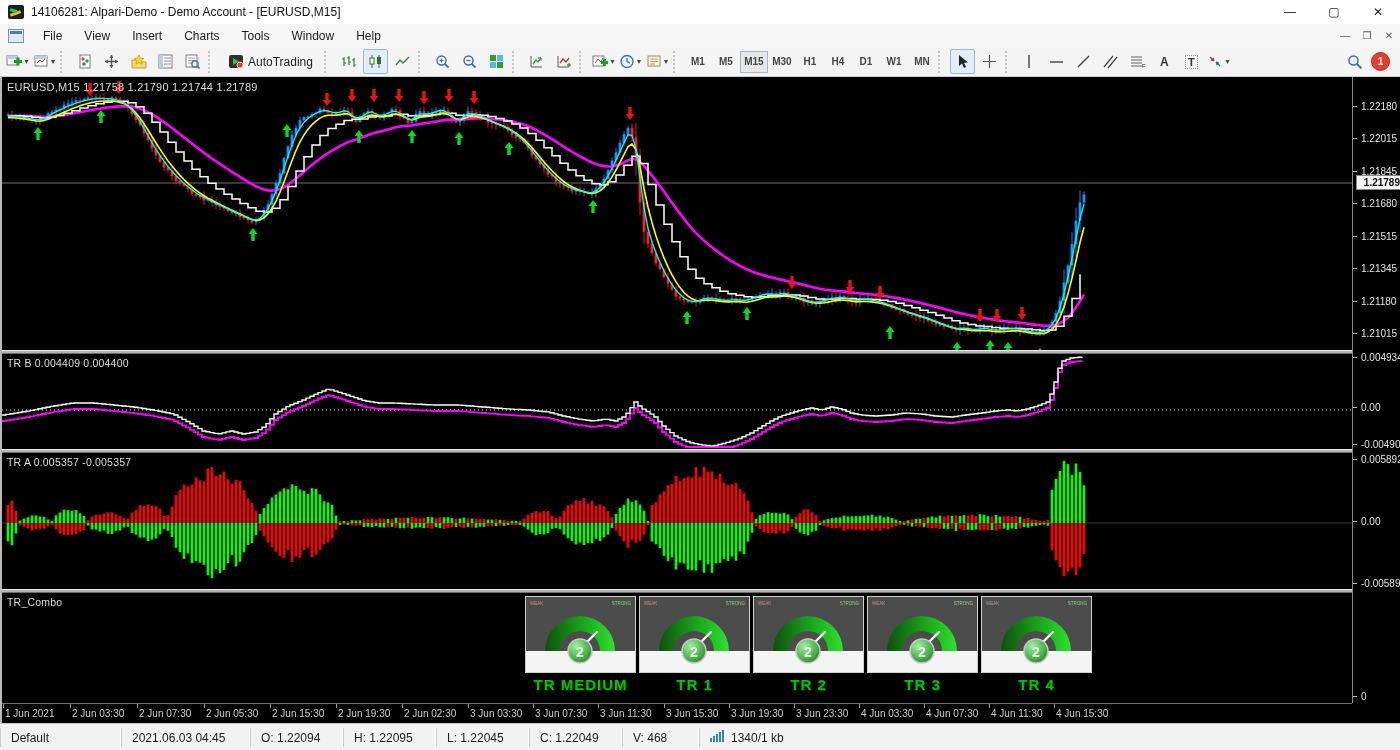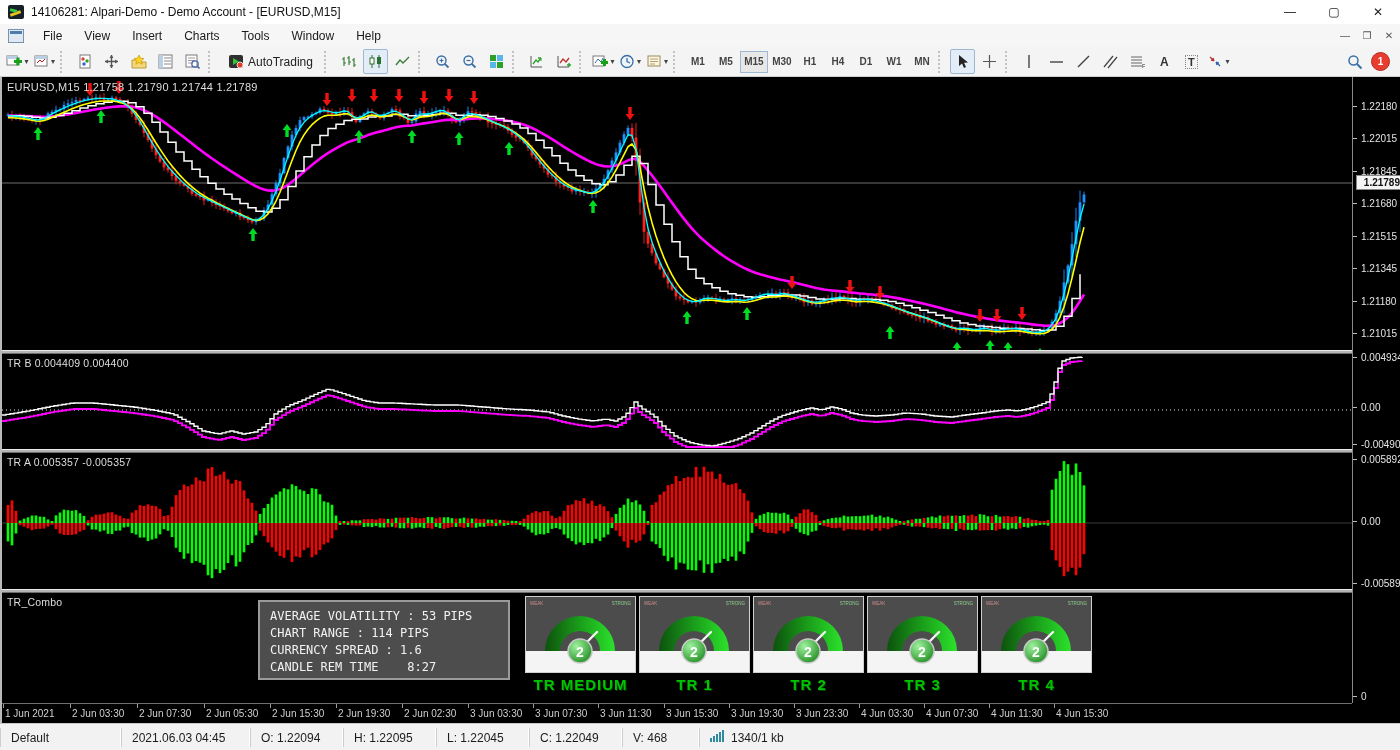--- a/index.html
+++ b/index.html
@@ -1447,24 +1447,20 @@
       <rect x="1076.7" y="18.92938517299649" width="2.6" height="51.07061482700351" fill="#00FF00"></rect>
       <rect x="1076.7" y="70" width="2.6" height="44.57169939900384" fill="#FF0000"></rect>
       <rect x="1080.7" y="32.34243134970924" width="2.6" height="37.65756865029076" fill="#00FF00"></rect>
       <rect x="1080.7" y="70" width="2.6" height="31.193567063072727" fill="#FF0000"></rect>
     </svg>
 </div>
 <div class="sep" style="top:589px;"></div>
 
 <div class="pane" id="combo-pane" style="top:593px;height:110px;">
   <div class="pane-label">TR_Combo</div>
-  <div class="info-panel"><span>AVERAGE VOLATILITY : 53 PIPS</span>
-<span>CHART RANGE : 114 PIPS</span>
-<span>CURRENCY SPREAD : 1.6</span>
-<span>CANDLE REM TIME    8:27</span></div>
   <div class="gauge" style="left:523px;">
       <div class="gauge-svg-holder">
         <svg viewBox="0 0 111 77" width="111" height="77">
     <defs>
       <linearGradient id="ga0" x1="0" y1="0" x2="1" y2="0">
         <stop offset="0" stop-color="#0d520d"></stop>
               <stop offset="0.5" stop-color="#1a9e1a"></stop>
               <stop offset="1" stop-color="#2ce22c"></stop>
       </linearGradient>
       <radialGradient id="gb0" cx="0.35" cy="0.3" r="0.9">

